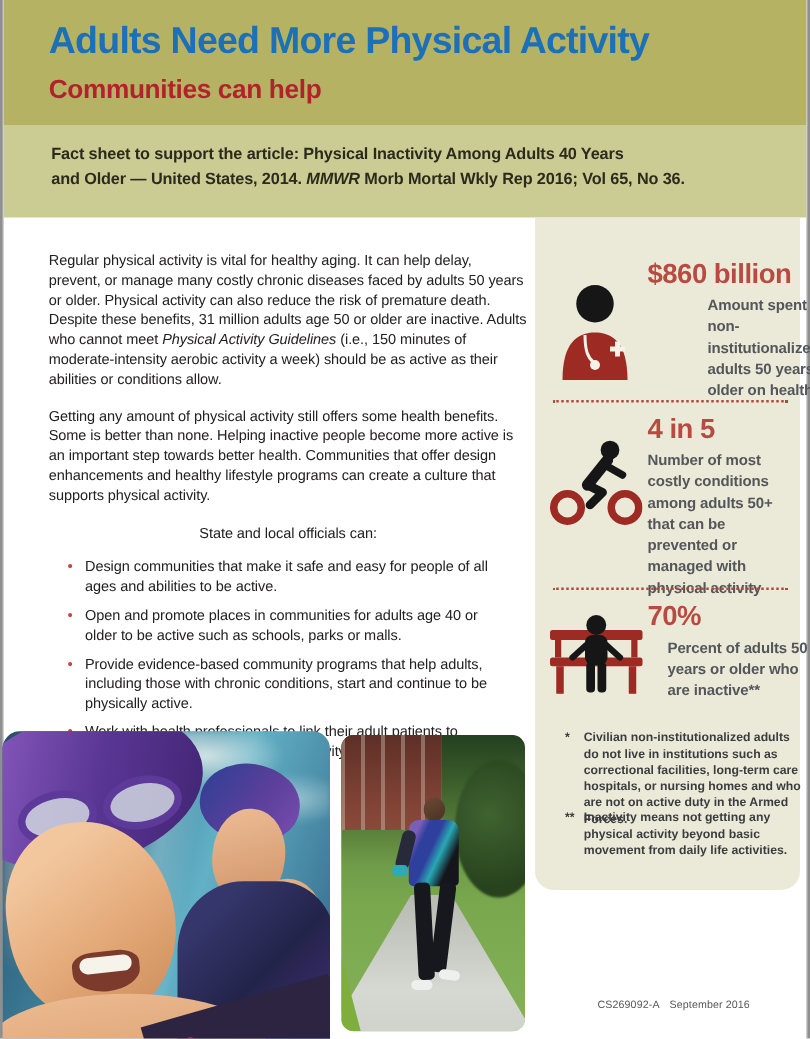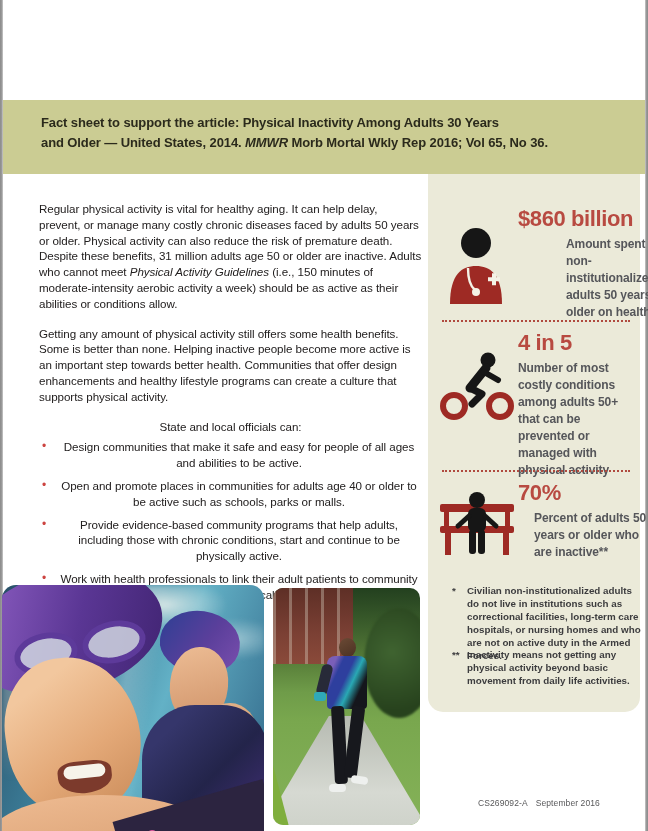--- a/index.html
+++ b/index.html
@@ -30,21 +30,21 @@
   .factsheet .it{font-style:italic;}
 
   
   .article{
     position:absolute;left:39px;top:201px;width:383px;
     font-size:11.6px;line-height:15.8px;color:#232020;letter-spacing:-0.05px;
   }
   .article p{margin:0 0 14px 0;}
   .article .it{font-style:italic;}
   .article .list-intro{margin:0 0 5px 0;text-align:center;}
-  .article ul{list-style:none;margin:0;padding:0;text-align:center;}
+  .article ul{list-style:none;margin:12px;padding:0;}
   .article li{position:relative;padding-left:17px;margin:0 0 7px 0;}
   .article li::before{
     content:"\2022";position:absolute;left:3px;top:0;color:#cc4440;font-size:12px;
   }
 
   
   .sidebar{
     position:absolute;left:428px;top:174px;width:212px;height:538px;
     background:#ebead9;border-radius:0 0 15px 15px;
   }
@@ -148,23 +148,27 @@
   .p2-shoe.s1{left:10px;top:146px;}
   .p2-shoe.s2{left:32px;top:138px;transform:rotate(8deg);}
 </style>
 </head>
 <body>
 
 <div class="page">
   <div class="edge left"></div>
   <div class="edge right"></div>
 
+  <div class="band-dark">
+    <div class="title">Adults Need More Physical Activity</div>
+    <div class="subtitle">Communities can help</div>
+  </div>
   <div class="band-light">
     <div class="factsheet">
-      <span>Fact sheet to support the article: Physical Inactivity Among Adults 30 Years</span><br>
+      <span>Fact sheet to support the article: Physical Inactivity Among Adults 40 Years</span><br>
       <span>and Older — United States, 2014. </span><span class="it">MMWR</span><span> Morb Mortal Wkly Rep 2016; Vol 65, No 36.</span>
     </div>
   </div>
 
   <div class="article">
     <p><span>Regular physical activity is vital for healthy aging. It can help delay, prevent, or manage many costly chronic diseases faced by adults 50 years or older. Physical activity can also reduce the risk of premature death. Despite these benefits, 31 million adults age 50 or older are inactive. Adults who cannot meet </span><span class="it">Physical Activity Guidelines</span><span> (i.e., 150 minutes of moderate-intensity aerobic activity a week) should be as active as their abilities or conditions allow.</span></p>
     <p>Getting any amount of physical activity still offers some health benefits. Some is better than none. Helping inactive people become more active is an important step towards better health. Communities that offer design enhancements and healthy lifestyle programs can create a culture that supports physical activity.</p>
     <p class="list-intro">State and local officials can:</p>
     <ul>
       <li><span>Design communities that make it safe and easy for people of all ages and abilities to be active.</span></li>

